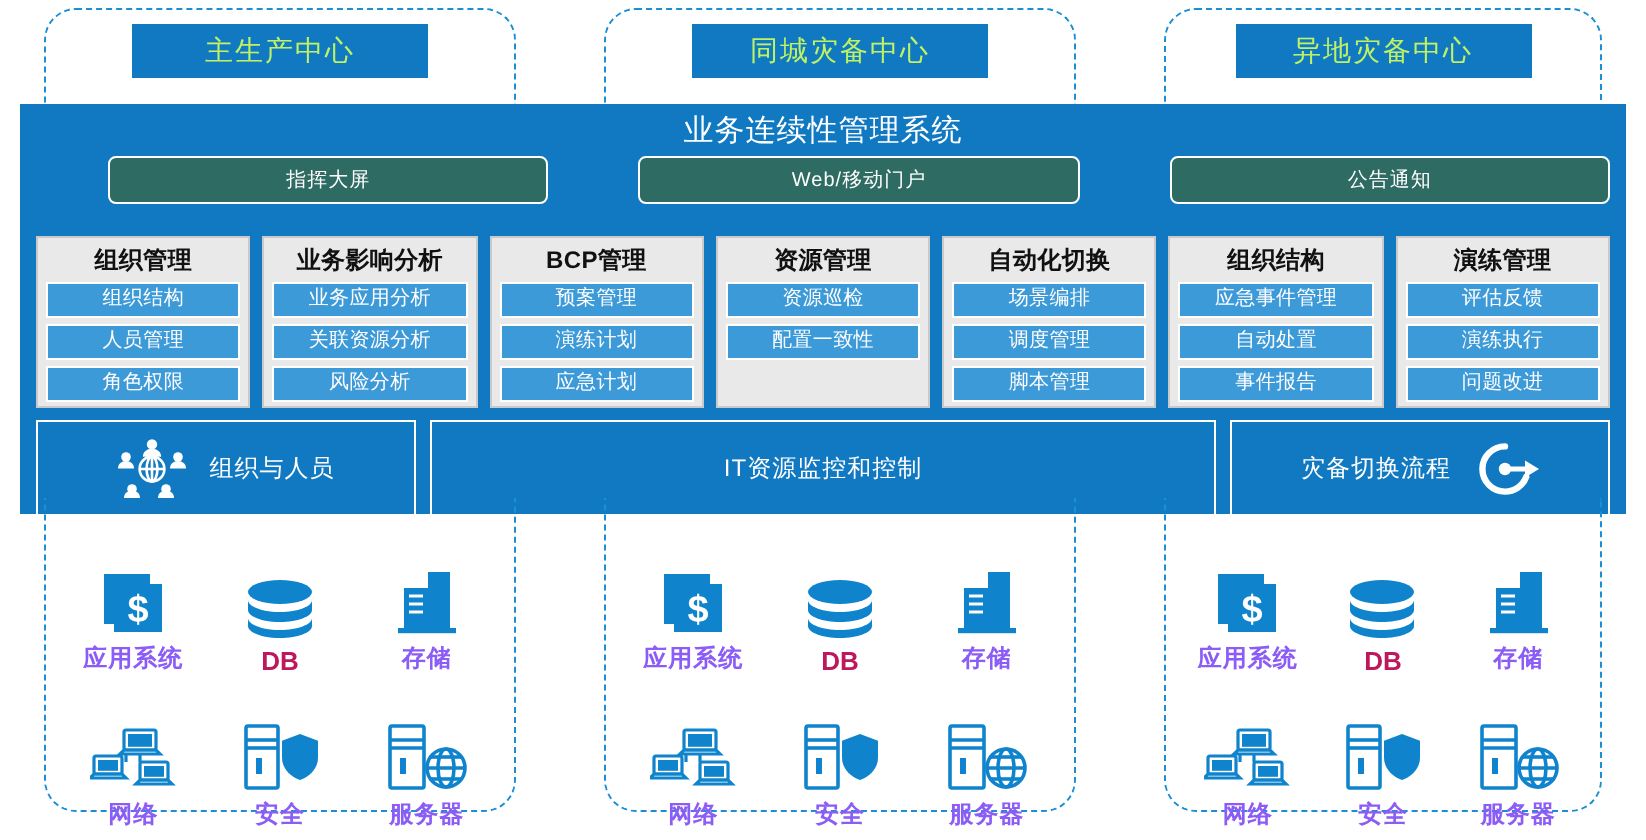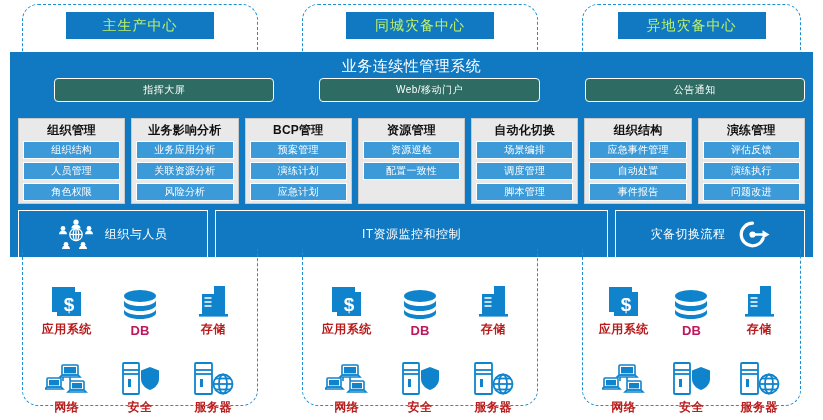--- a/index.html
+++ b/index.html
@@ -207,21 +207,21 @@
     height: 100%;
     padding-bottom: 4px;
   }
   .infra-icon {
     height: 38px;
     display: flex;
     align-items: flex-end;
     justify-content: center;
   }
   .infra-label {
-    color: #b91c1c;
+    color: #8b5cf6;
     font-size: 12px;
     font-weight: bold;
     letter-spacing: 0.5px;
     white-space: nowrap;
   }
   .db-label { color: #be185d; font-size: 13px; font-weight: bold; }
 </style>
 </head>
 <body>
 

